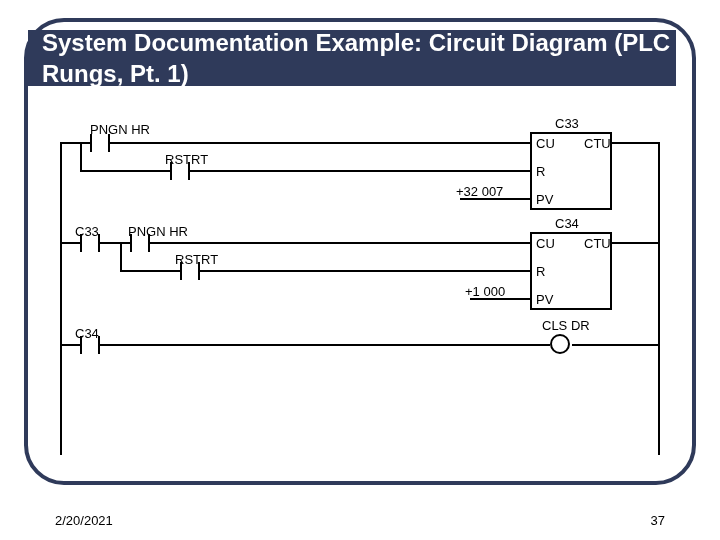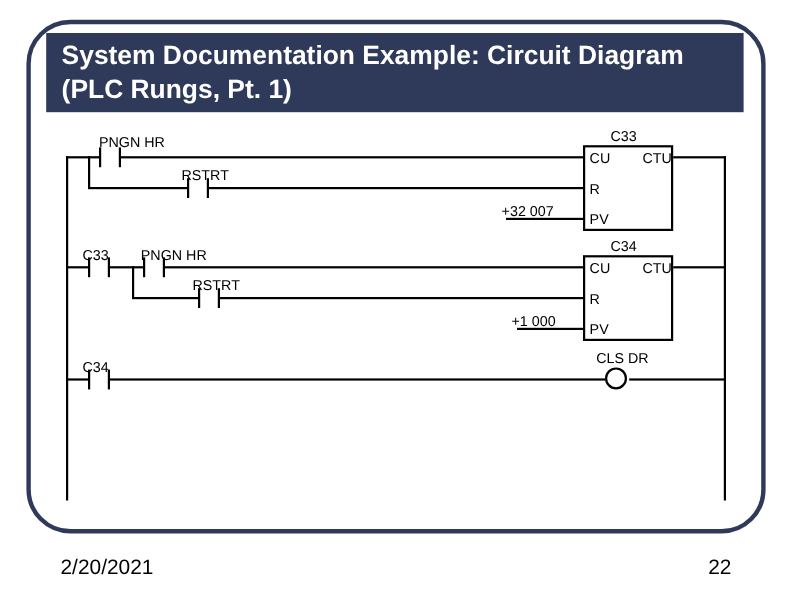--- a/index.html
+++ b/index.html
@@ -16,23 +16,23 @@
     top: 18px;
     left: 24px;
     right: 24px;
     bottom: 55px;
     border: 4px solid #2f3a5a;
     border-radius: 40px;
   }
   .title-bar {
     position: absolute;
     top: 30px;
-    left: 42px;
+    left: 28px;
     right: 44px;
-    height: 72px;
+    height: 56px;
     background: #2f3a5a;
     display: flex;
     align-items: center;
     padding-left: 14px;
   }
   .title-text {
     color: #fff;
     font-weight: bold;
     font-size: 24px;
     line-height: 1.3;
@@ -74,21 +74,21 @@
   }
   .coil {
     position: absolute; width:20px; height:20px; border:2px solid #000; border-radius:50%;
     background:#fff;
   }
   .footer {
     position: absolute;
     bottom: 12px; left: 0; right: 0;
     display: flex; justify-content: space-between; align-items: center;
     padding: 0 55px;
-    font-size: 19px;
+    font-size: 13px;
     color: #000;
   }
   .footer-center { text-align: center; flex: 1; }
 </style>
 </head>
 <body>
 
 <div class="slide-border"></div>
 
 <div class="title-bar">
@@ -154,14 +154,14 @@
     <div class="wire" style="left:40px; top:224px; width:450px;"></div>
     <div class="coil" style="left:490px; top:214px;"></div>
     <div class="wire" style="left:512px; top:224px; right:0;"></div>
     <div class="label" style="left:482px; top:198px;">CLS DR</div>
 
   </div>
 </div>
 
 <div class="footer">
   <span>2/20/2021</span>
-  <span>22</span>
+  <span>37</span>
 </div>
 
 </body></html>

